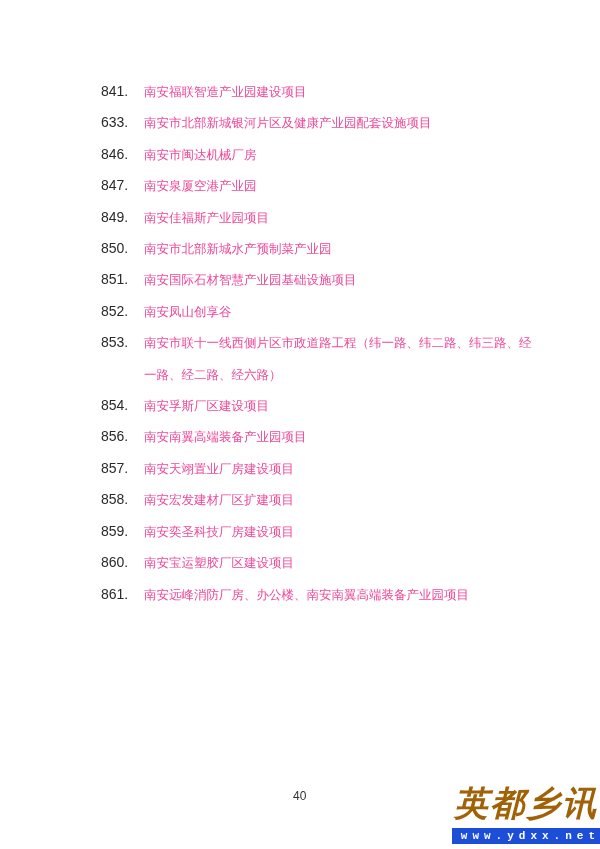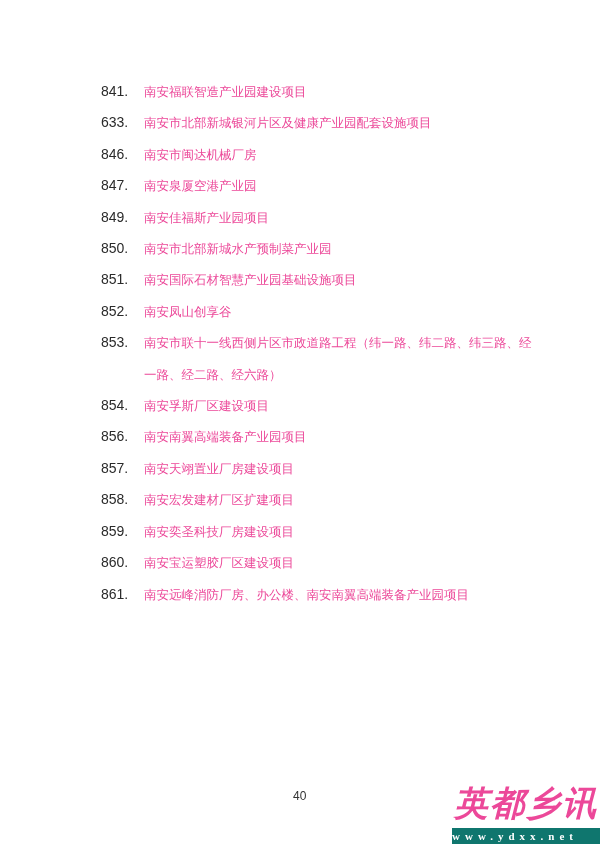--- a/index.html
+++ b/index.html
@@ -12,27 +12,27 @@
   .item { display: flex; align-items: flex-start; line-height: 31.4px; font-size: 12.5px; }
   .num { width: 43px; flex: 0 0 43px; font-family: "Liberation Sans", sans-serif; font-size: 14px; color: #2a2a2a; }
   .text { flex: 1; letter-spacing: 0; color: #ec4899; }
   .page-number {
     position: absolute; left: 293px; top: 789px; font-size: 12px; color: #333;
     font-family: "Liberation Sans", sans-serif;
   }
   .watermark { position: absolute; left: 452px; top: 780px; width: 148px; height: 69px; }
   .wm-title {
     position: absolute; left: 2px; top: 0; width: 146px; height: 46px;
-    color: #ec4899; font-family: "DejaVu Serif", serif; font-size: 34px; font-style: italic;
+    color: #a16207; font-family: "DejaVu Serif", serif; font-size: 34px; font-style: italic;
     letter-spacing: 2px; line-height: 46px; font-weight: bold; white-space: nowrap;
   }
   .wm-url {
-    position: absolute; left: 0; top: 48px; width: 148px; height: 16px; background: #0f766e;
-    color: #ffffff; font-family: Liberation Serif, serif; font-size: 11px; font-weight: bold;
-    letter-spacing: 5px; line-height: 16px; text-align: left; white-space: nowrap;
+    position: absolute; left: 0; top: 48px; width: 148px; height: 16px; background: #1d4ed8;
+    color: #ffffff; font-family: Liberation Mono, monospace; font-size: 11px; font-weight: bold;
+    letter-spacing: 5px; line-height: 16px; text-align: right; white-space: nowrap;
   }
 </style>
 </head>
 <body>
 
 <div class="page">
   <div class="list">
     <div class="item">
         <span class="num">841.</span>
         <span class="text">南安福联智造产业园建设项目</span>

